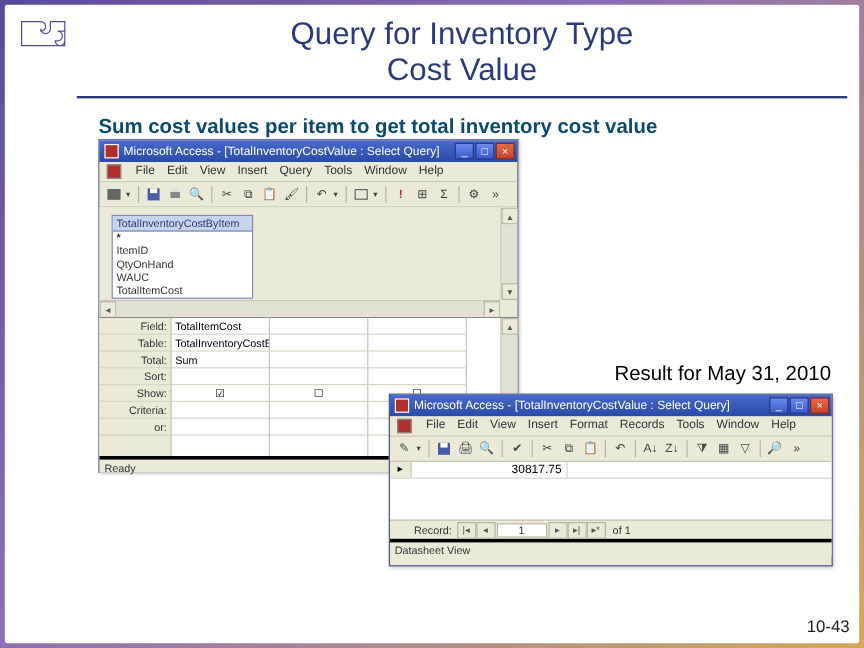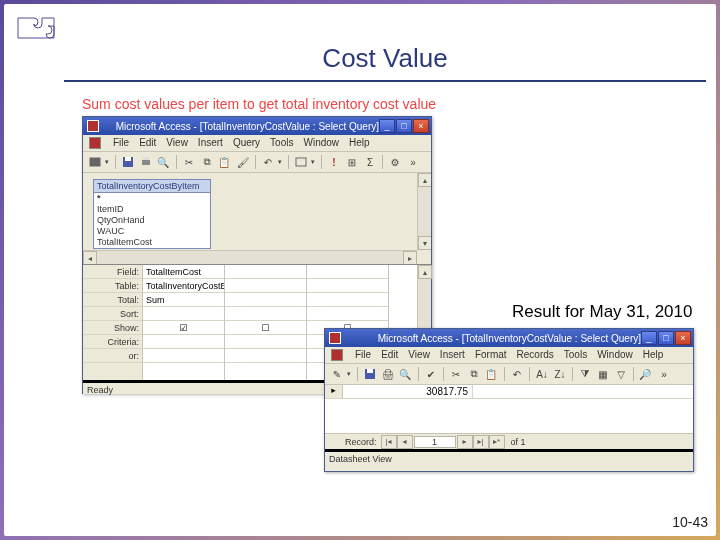--- a/index.html
+++ b/index.html
@@ -30,23 +30,24 @@
     font-size: 26px;
     font-weight: normal;
     line-height: 1.15;
     margin-bottom: 6px;
   }
   .rule {
     border-bottom: 2px solid #2a3a7a;
     margin: 0 0 14px 0;
   }
   .subtitle {
-    color: #ef4444;
-    font-size: 14px;
+    color: #0c4a6e;
+    font-size: 17px;
     margin: 0 0 6px 18px;
+    font-weight: bold;
   }
   .result-label {
     position: absolute;
     top: 288px; left: 448px;
     color: #000; font-size: 17px;
   }
   .page-num {
     position: absolute;
     right: 8px; bottom: 6px;
     font-size: 14px; color: #222;
@@ -63,21 +64,21 @@
   }
   .titlebar {
     display: flex; align-items: center;
     height: 18px;
     background: linear-gradient(#4a6acc, #2a4aa8);
     color: #fff;
     font-size: 10px;
     padding: 0 2px 0 4px;
   }
   .titlebar .appicon { width: 12px; height: 12px; background: #b03030; margin-right: 4px; border: 1px solid #fff; }
-  .titlebar .titletext { flex: 1; white-space: nowrap; overflow: hidden; text-align: right; }
+  .titlebar .titletext { flex: 1; white-space: nowrap; overflow: hidden; }
   .winbtns { display: flex; gap: 1px; }
   .winbtn {
     width: 16px; height: 14px;
     background: linear-gradient(#6a8aee, #3a5acc);
     border: 1px solid #2a3a88;
     color: #fff; font-size: 9px;
     display: flex; align-items: center; justify-content: center;
     line-height: 1;
   }
   .winbtn.close { background: linear-gradient(#e86a4a, #c8402a); border-color: #882a1a; }
@@ -220,21 +221,21 @@
 <body>
 
 <div class="slide">
   <div class="puzzle-corner">
     <svg viewBox="0 0 48 48">
         <path d="M6 6 h16 a4 4 0 0 1 0 8 v-2 a4 4 0 1 0 8 0 v-6 h12 v16 a4 4 0 0 1 -8 0 h2 a4 4 0 1 0 0 -8 h6 v12 h-36 z" fill="#fff" stroke="#5a4a9a" stroke-width="1"></path>
       </svg>
   </div>
   <div class="slide-inner">
     <h1 class="title">
-      <br>
+      <span>Query for Inventory Type</span><br>
       <span>Cost Value</span>
     </h1>
     <div class="rule"></div>
     <div class="subtitle">Sum cost values per item to get total inventory cost value</div>
 
     <div class="access-win" style="top:102px; left:18px; width:350px; height:278px;">
       <div class="titlebar">
         <div class="appicon"></div>
         <div class="titletext">Microsoft Access - [TotalInventoryCostValue : Select Query]</div>
         <div class="winbtns">

